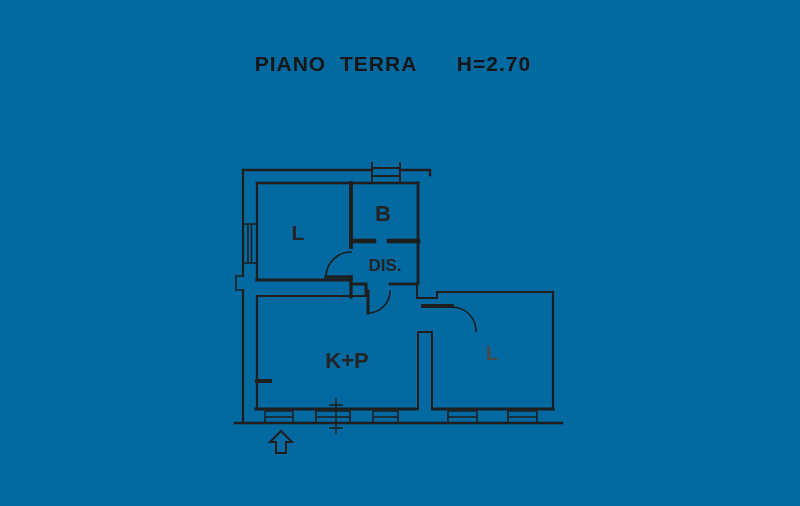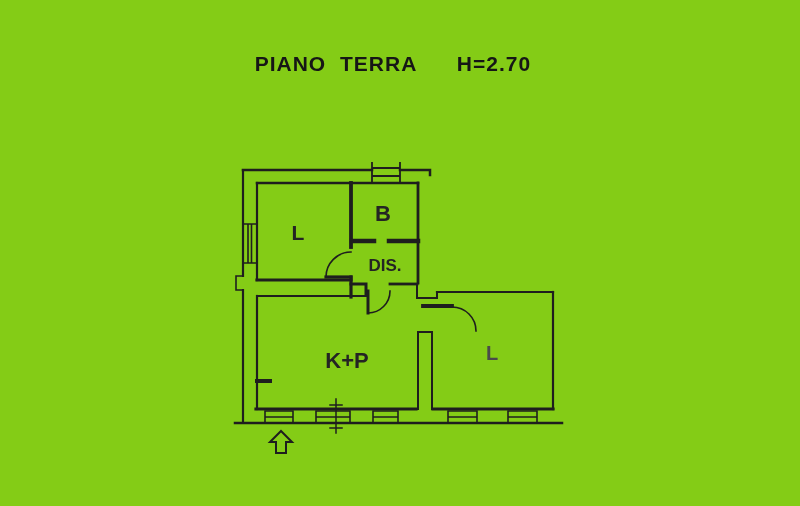--- a/index.html
+++ b/index.html
@@ -1,19 +1,19 @@
 <!DOCTYPE html>
 <html><head>
 <meta charset="utf-8">
 <style>
   html,body{margin:0;padding:0;background:#ffffff;}
   .stage{
     position:relative;
     width:800px;height:506px;
-    background:#84cc16;
+    background:#0369a1;
     overflow:hidden;
     font-family:"Liberation Sans",sans-serif;
   }
   svg{position:absolute;inset:0;}
   
   .ln{stroke:#1e1e1e;fill:none;stroke-linecap:square;stroke-linejoin:miter;}
   .w15{stroke-width:1.5}.w16{stroke-width:1.6}.w18{stroke-width:1.8}
   .w2{stroke-width:2}.w22{stroke-width:2.2}.w25{stroke-width:2.5}
   .w28{stroke-width:2.8}.w3{stroke-width:3}.w32{stroke-width:3.2}
   .w38{stroke-width:3.8}.w4{stroke-width:4}.w45{stroke-width:4.5}

